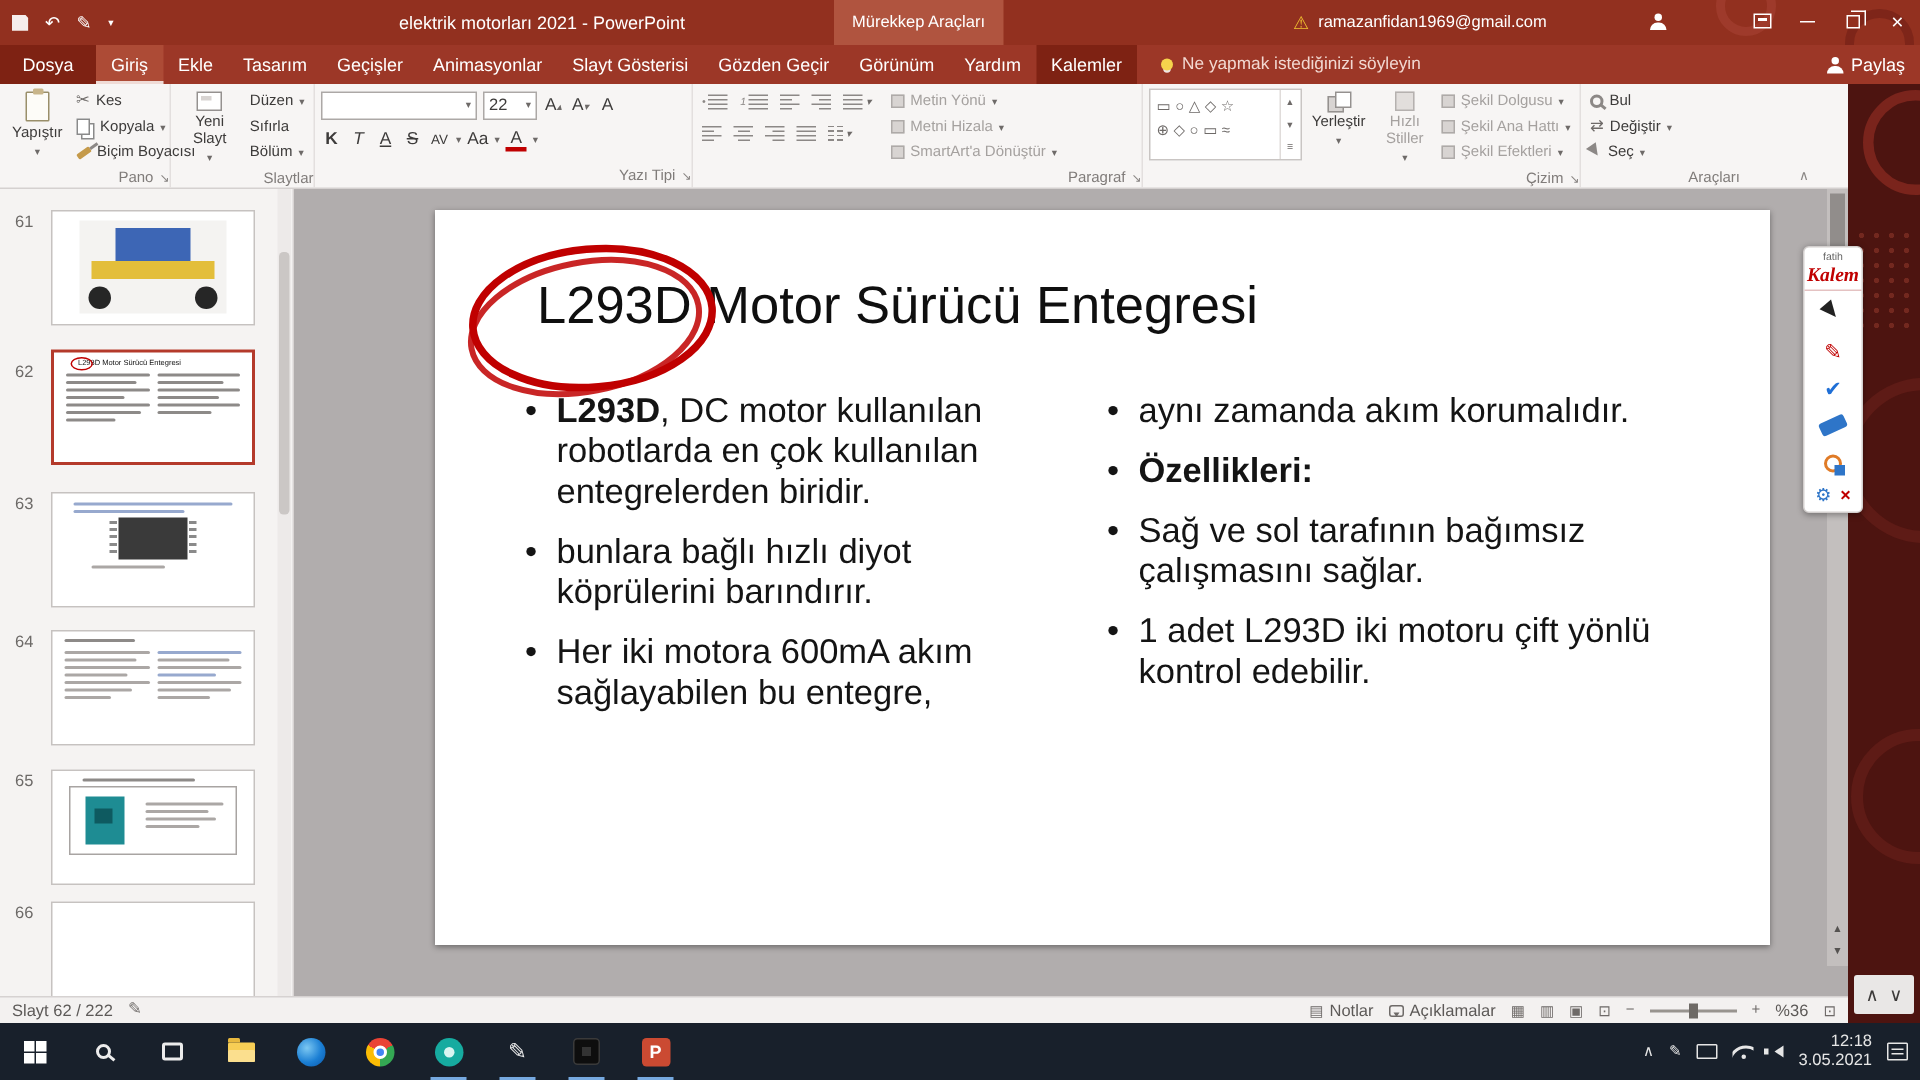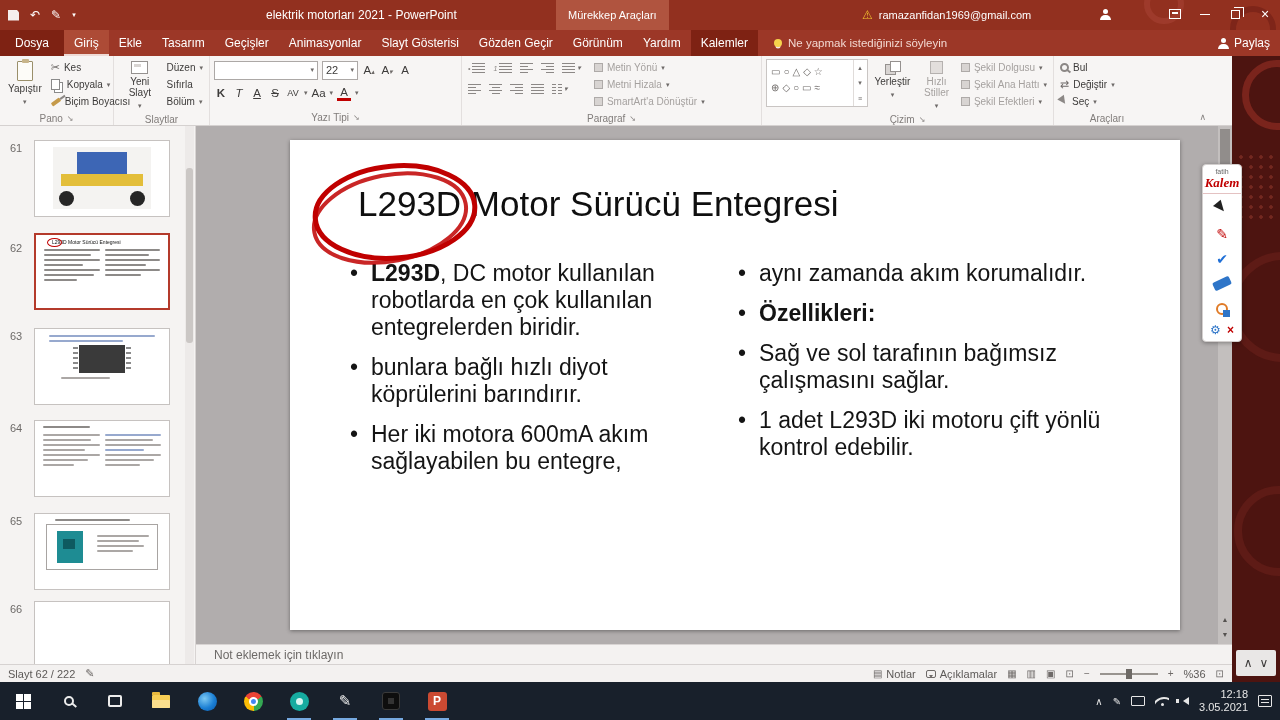--- a/index.html
+++ b/index.html
@@ -36,21 +36,21 @@
   .tab.active{background:#AD4B36;box-shadow:inset 0 -2px 0 rgba(255,255,255,.8)}
   .tab.ctxtab{background:#7E2213}
   .tellme{display:flex;align-items:center;gap:6px;margin-left:16px;color:#F2D8D1;font-size:11.5px}
   .bulb{width:8px;height:8px;border-radius:50%;background:#F6D34C;box-shadow:0 3px 0 -1.5px #f0e6e4}
   .share{position:absolute;right:10px;top:0;height:26px;display:flex;align-items:center;gap:5px;font-size:12px}
 
   
   .ribbon{position:absolute;left:0;top:56px;width:1232px;height:70px;background:#F7F5F4;border-bottom:1px solid #D5D1D0;display:flex;color:#3d3b3a}
   .grp{height:100%;border-right:1px solid #E3DFDE;display:flex;flex-direction:column;padding-top:2px}
   .gbody{flex:1;display:flex;align-items:flex-start;padding:1px 4px;gap:3px}
-  .glabel{height:15px;font-size:10px;color:#807C7A;display:flex;align-items:center;justify-content:center;gap:4px}
+  .glabel{height:15px;font-size:10px;color:#807C7A;display:flex;align-items:center;justify-content:flex-end;gap:4px}
   .dlg{font-size:8px;color:#8a8684}
   .bigbtn{display:flex;flex-direction:column;align-items:center;font-size:10px;line-height:11px;padding:2px 4px;gap:2px;text-align:center}
   .scol{display:flex;flex-direction:column}
   .srow{display:flex;align-items:center;gap:4px;font-size:10px;height:17px;padding:0 2px;white-space:nowrap}
   .dis{color:#A5A19F}
   .g{color:#6e6a68;font-size:11px;line-height:1}
   .clip{width:16px;height:20px;border:1px solid #9a8f6a;background:#FDFCF8;position:relative;border-radius:1px}
   .clip::before{content:"";position:absolute;top:-3px;left:4px;width:7px;height:4px;background:#C8B58A;border-radius:1px}
   .cpy{width:9px;height:11px;border:1px solid #8a8a8a;background:#fff;box-shadow:3px 3px 0 -1px #fff,3px 3px 0 0 #8a8a8a;margin-right:3px}
   .brush{width:10px;height:4px;background:#C59A4A;border-radius:1px;transform:rotate(-35deg);position:relative}
@@ -632,23 +632,20 @@
       <li><b></b><span>aynı zamanda akım korumalıdır.</span></li>
       <li><b>Özellikleri:</b><span></span></li>
       <li><b></b><span>Sağ ve sol tarafının bağımsız çalışmasını sağlar.</span></li>
       <li><b></b><span>1 adet L293D iki motoru çift yönlü kontrol edebilir.</span></li>
     </ul>
     <svg class="anno" width="890" height="490" viewBox="0 0 890 490">
       <ellipse cx="105" cy="72" rx="80" ry="46" fill="none" stroke="#C00000" stroke-width="5" stroke-linecap="round" transform="rotate(-5 105 72)"></ellipse>
       <ellipse cx="100" cy="78" rx="77" ry="43" fill="none" stroke="#C00000" stroke-width="4" opacity="0.85" transform="rotate(-11 100 78)"></ellipse>
     </svg>
   </div>
-  <div class="notesbar">
-    <span>Not eklemek için tıklayın</span>
-  </div>
   <div class="vscroll">
     <div class="vsthumb"></div>
     <span class="vsa" style="bottom:17px">▲</span>
     <span class="vsa" style="bottom:2px">▼</span>
   </div>
 </div>
 
 <div class="statusbar">
   <span>Slayt 62 / 222</span>
   <span class="g" style="font-size:11px">✎</span>

